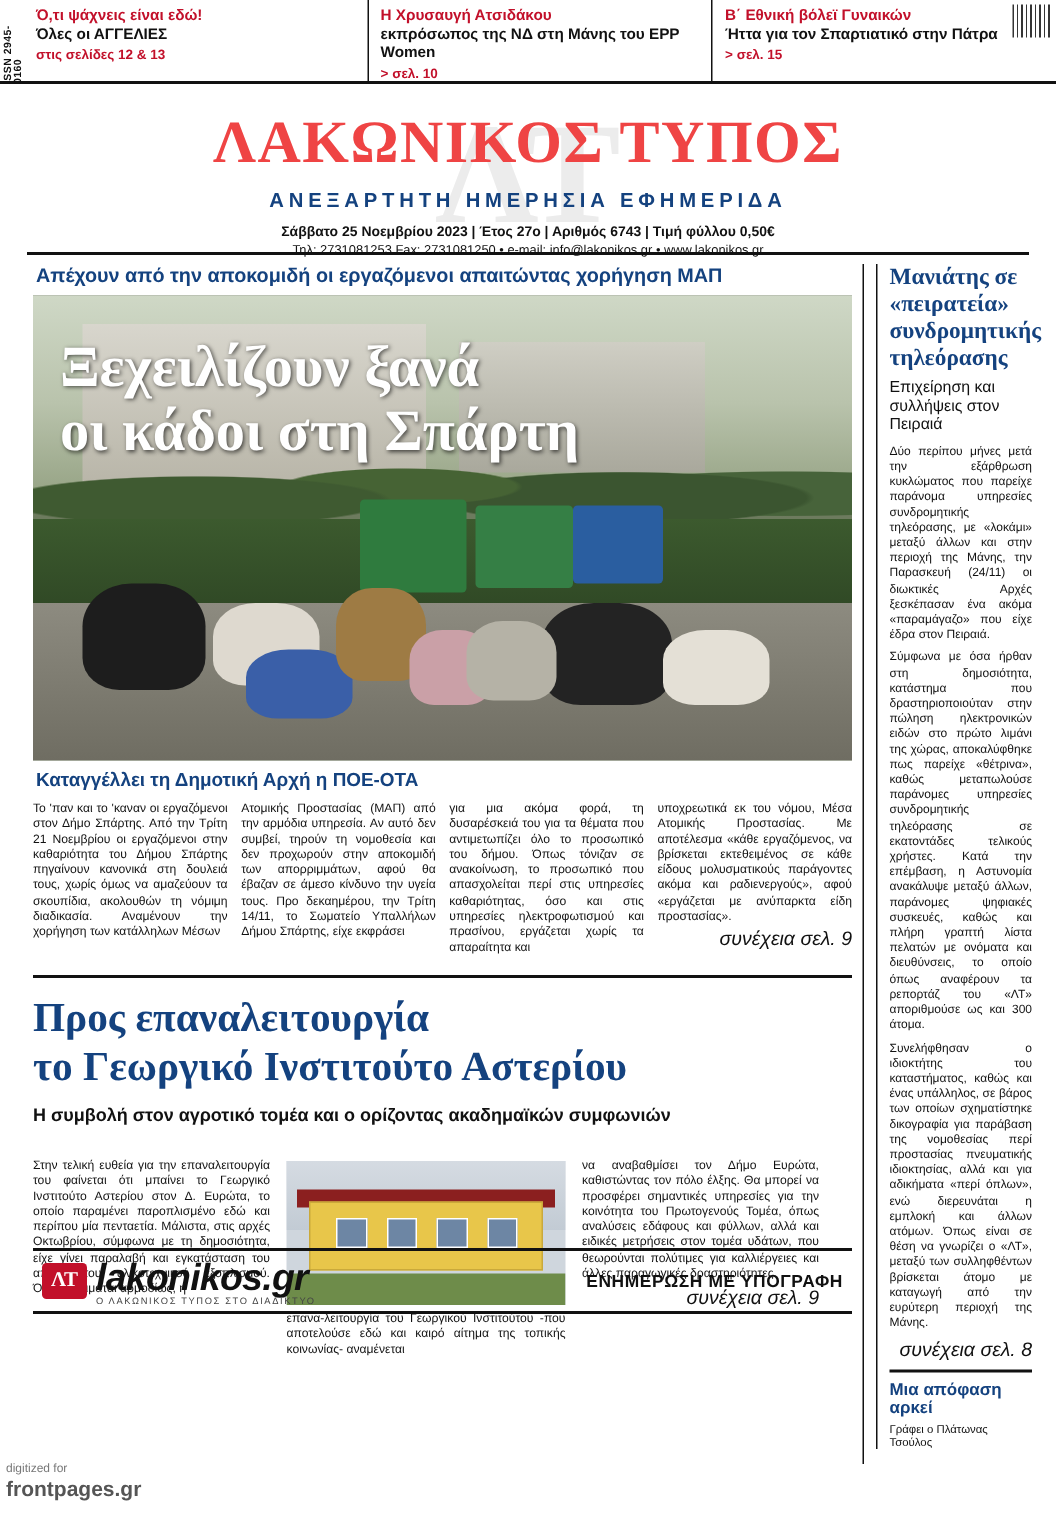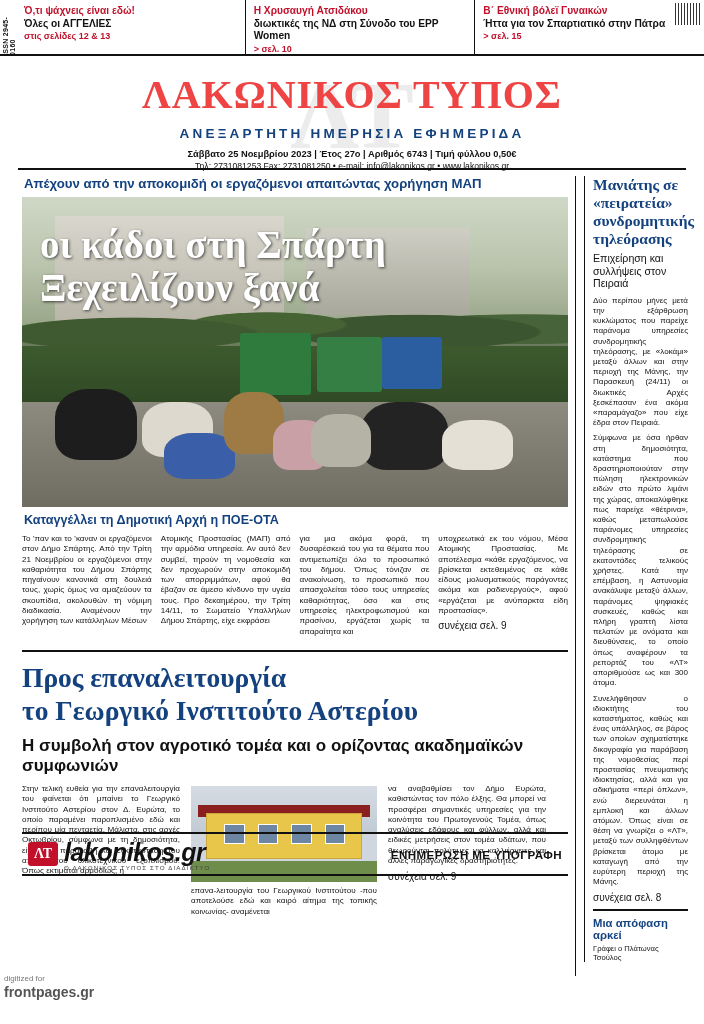--- a/index.html
+++ b/index.html
@@ -142,32 +142,32 @@
     font-size:12.6px; font-weight:bold; color:#14427f; margin:6px 0 7px 2px;
   }
 
   
   .cols4 {
     display:flex; gap:9px; font-size:8.1px; line-height:10.3px;
     text-align:justify; color:#111;
   }
   .cols4 .c { flex:1; }
   .cols4 p { margin:0 0 5px 0; }
-  .cont { font-size:10px; text-align:left; color:#111; }
+  .cont { font-style:italic; font-size:13px; text-align:right; color:#111; }
 
   .rule { height:2px; background:#111; margin:8px 0 0 0; }
 
   
   .story2 { margin-top:9px; }
   .story2 h2 {
     font-family:"Liberation Serif", serif;
     margin:0; font-size:27.5px; line-height:33px; font-weight:bold; color:#14427f;
   }
   .story2 .sub {
-    font-size:17px; font-weight:bold; color:#111; margin:9px 0 8px 0;
+    font-size:12px; font-weight:bold; color:#111; margin:9px 0 22px 0;
   }
   .cols2 { display:flex; gap:11px; font-size:8.1px; line-height:10.3px; text-align:justify; }
   .cols2 .c { width:158px; }
   .photo2 {
     width:186px; height:96px; position:relative; overflow:hidden; background:#cfd6dd; margin-top:2px;
   }
   .photo2 .sky2 { position:absolute; inset:0 0 52% 0; background:linear-gradient(180deg,#d5dbe2,#c2cbd4); }
   .photo2 .house {
     position:absolute; left:8%; top:28%; width:84%; height:48%;
     background:#e8c64a; border:1px solid #caa93a;
@@ -220,21 +220,21 @@
   <div class="topstrip">
     <div class="issn">ISSN 2945-0160</div>
     <div class="topstrip-inner">
       <div class="topcell">
         <div class="tc-head tc-red">Ό,τι ψάχνεις είναι εδώ!</div>
         <div class="tc-body tc-red">Όλες οι ΑΓΓΕΛΙΕΣ</div>
         <div class="tc-more tc-blue">στις σελίδες 12 &amp; 13</div>
       </div>
       <div class="topcell">
         <div class="tc-head tc-blue">Η Χρυσαυγή Ατσιδάκου</div>
-        <div class="tc-body tc-blue">διωκτικές της ΝΔ στη Σύνοδο του EPP Women</div>
+        <div class="tc-body tc-blue">εκπρόσωπος της ΝΔ στη Μάνης του EPP Women</div>
         <div class="tc-more">&gt; σελ. 10</div>
       </div>
       <div class="topcell">
         <div class="barcode"></div>
         <div class="tc-head tc-blue">Β΄ Εθνική βόλεϊ Γυναικών</div>
         <div class="tc-body tc-blue">Ήττα για τον Σπαρτιατικό στην Πάτρα</div>
         <div class="tc-more">&gt; σελ. 15</div>
       </div>
     </div>
   </div>
@@ -268,38 +268,38 @@
         <div class="bin blue"></div>
         <div class="bag black"></div>
         <div class="bag black2"></div>
         <div class="bag white"></div>
         <div class="bag blue"></div>
         <div class="bag brown"></div>
         <div class="bag pink"></div>
         <div class="bag grey"></div>
         <div class="bag white2"></div>
         <div class="lead-head">
+          <div>Ξεχειλίζουν ξανά</div>
           <div>οι κάδοι στη Σπάρτη</div>
-          <div>Ξεχειλίζουν ξανά</div>
         </div>
       </div>
 
       <div class="photo-cap">Καταγγέλλει τη Δημοτική Αρχή η ΠΟΕ-ΟΤΑ</div>
 
       <div class="cols4">
         <div class="c">
             <p>Το 'παν και το 'καναν οι εργαζόμενοι στον Δήμο Σπάρτης. Από την Τρίτη 21 Νοεμβρίου οι εργαζόμενοι στην καθαριότητα του Δήμου Σπάρτης πηγαίνουν κανονικά στη δουλειά τους, χωρίς όμως να αμαζεύουν τα σκουπίδια, ακολουθών τη νόμιμη διαδικασία. Αναμένουν την χορήγηση των κατάλληλων Μέσων</p>
           </div>
         <div class="c">
             <p>Ατομικής Προστασίας (ΜΑΠ) από την αρμόδια υπηρεσία. Αν αυτό δεν συμβεί, τηρούν τη νομοθεσία και δεν προχωρούν στην αποκομιδή των απορριμμάτων, αφού θα έβαζαν σε άμεσο κίνδυνο την υγεία τους.
 
 Προ δεκαημέρου, την Τρίτη 14/11, το Σωματείο Υπαλλήλων Δήμου Σπάρτης, είχε εκφράσει</p>
           </div>
         <div class="c">
-            <p>για μια ακόμα φορά, τη δυσαρέσκειά του για τα θέματα που αντιμετωπίζει όλο το προσωπικό του δήμου. Όπως τόνιζαν σε ανακοίνωση, το προσωπικό που απασχολείται τόσο τους υπηρεσίες καθαριότητας, όσο και στις υπηρεσίες ηλεκτροφωτισμού και πρασίνου, εργάζεται χωρίς τα απαραίτητα και</p>
+            <p>για μια ακόμα φορά, τη δυσαρέσκειά του για τα θέματα που αντιμετωπίζει όλο το προσωπικό του δήμου. Όπως τόνιζαν σε ανακοίνωση, το προσωπικό που απασχολείται περί στις υπηρεσίες καθαριότητας, όσο και στις υπηρεσίες ηλεκτροφωτισμού και πρασίνου, εργάζεται χωρίς τα απαραίτητα και</p>
           </div>
         <div class="c">
           <p>υποχρεωτικά εκ του νόμου, Μέσα Ατομικής Προστασίας. Με αποτέλεσμα «κάθε εργαζόμενος, να βρίσκεται εκτεθειμένος σε κάθε είδους μολυσματικούς παράγοντες ακόμα και ραδιενεργούς», αφού «εργάζεται με ανύπαρκτα είδη προστασίας».</p>
           <div class="cont">συνέχεια σελ. 9</div>
         </div>
       </div>
 
       <div class="rule"></div>
 
       <div class="story2">

